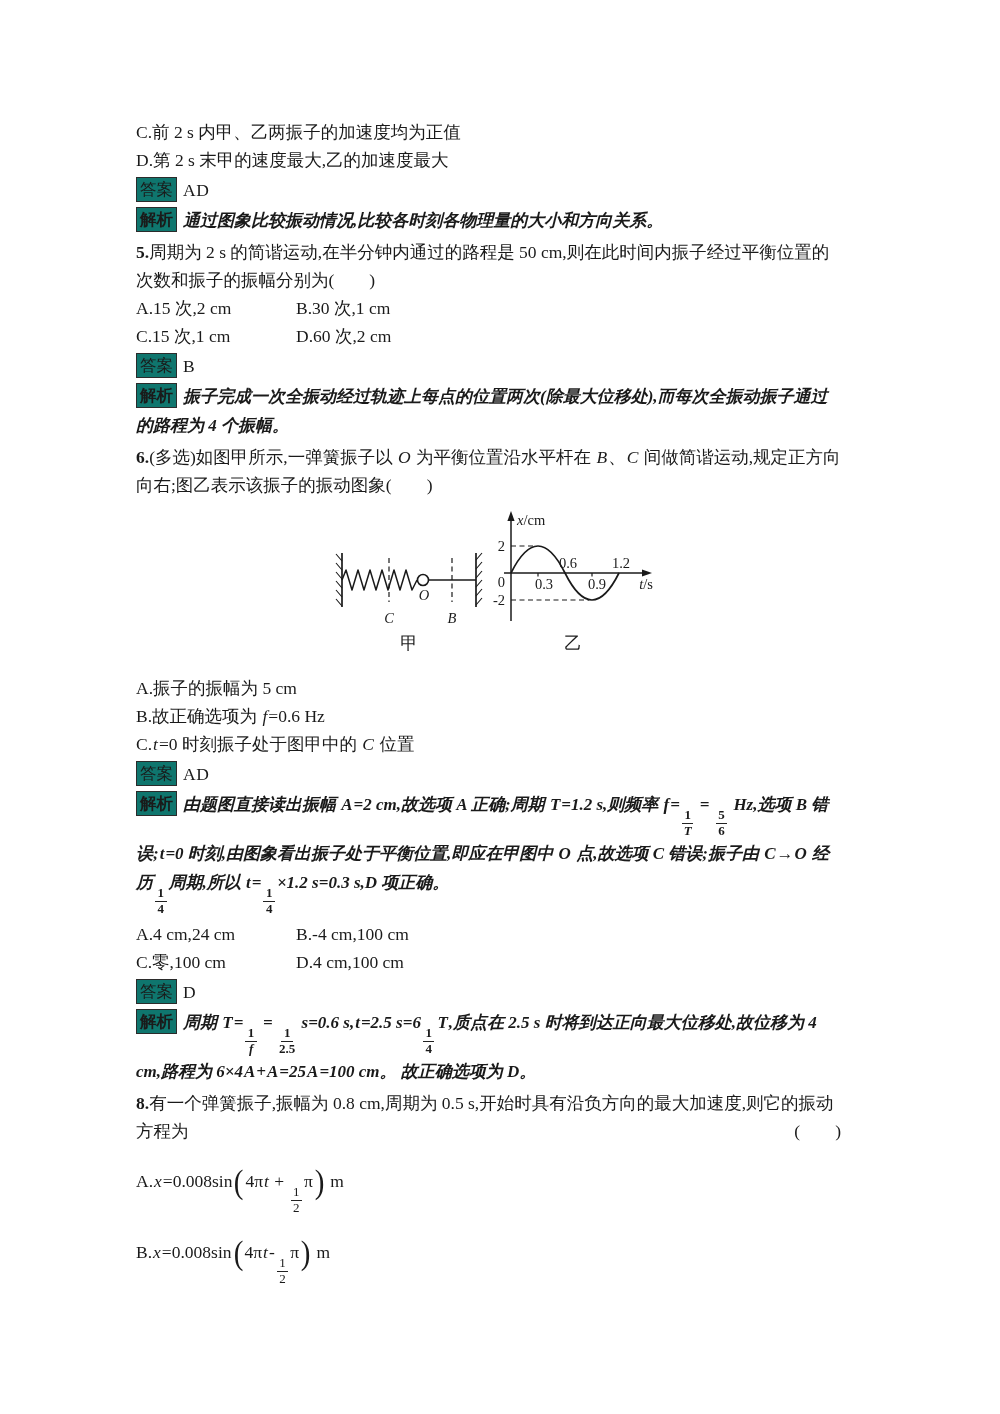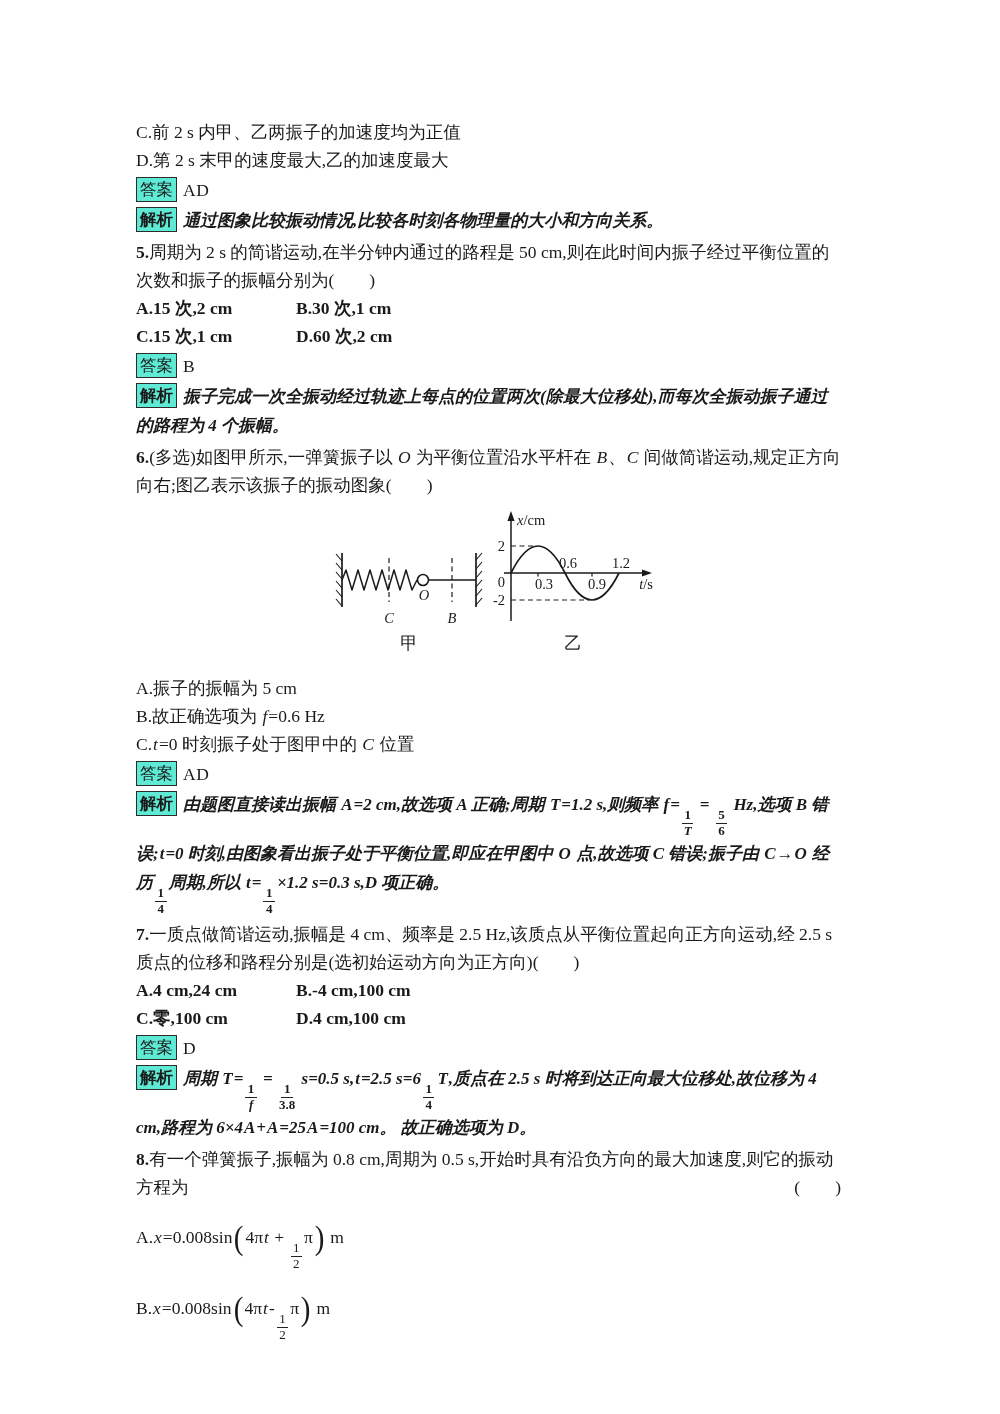--- a/index.html
+++ b/index.html
@@ -9,29 +9,29 @@
     font-family:"Liberation Serif","DejaVu Serif",serif;
   }
   .content{
     position:absolute;left:136px;top:118px;width:707px;
     font-size:17.5px;line-height:28px;color:#1a1a1a;
   }
   .blk{position:relative;}
   b{font-weight:bold;}
   .var{font-style:italic;font-family:"Liberation Serif","DejaVu Serif",serif;padding:0 1px;}
   .tag{
-    display:inline-block;border:1.6px solid #2b2b2b;background:#5eead4;
+    display:inline-block;border:1.6px solid #2b2b2b;background:#0f766e;
     padding:0 3px;line-height:23px;font-size:16.5px;margin-right:6px;
     vertical-align:1px;font-style:normal;
   }
   .ansv{letter-spacing:0.5px;}
   .answer{margin:2px 0 2px;}
   .analysis{margin-bottom:3px;line-height:29px;font-weight:bold;}
   .kai{font-style:italic;font-size:17px;}
-  .grid2{display:grid;grid-template-columns:160px auto;font-weight:bold;}
+  .grid2{display:grid;grid-template-columns:160px auto;}
   .fr{
     display:inline-flex;flex-direction:column;align-items:center;
     vertical-align:-0.72em;font-size:13px;line-height:1.12;margin:0 2px;
     font-style:normal;font-family:"Liberation Serif",serif;
   }
   .fr .n{border-bottom:1.2px solid #222;padding:0 2.5px;}
   .fr .d{padding-top:0.5px;}
   .fr .it{font-style:italic;}
   .bp{
     font-family:"Liberation Serif",serif;font-size:33px;
@@ -147,35 +147,34 @@
           </span><span data-name="text-run"> = </span><span class="fr" data-name="fraction">
             <span class="n" data-name="fraction-numerator">5</span>
             <span class="d" data-name="fraction-denominator">6</span>
           </span><span data-name="text-run"> Hz,选项 B 错误;</span><span class="var" data-name="variable">t</span><span data-name="text-run">=0 时刻,由图象看出振子处于平衡位置,即应在甲图中 </span><span class="var" data-name="variable">O</span><span data-name="text-run"> 点,故选项 C 错误;振子由 </span><span class="var" data-name="variable">C</span><span data-name="text-run">→</span><span class="var" data-name="variable">O</span><span data-name="text-run"> 经历</span><span class="fr" data-name="fraction">
             <span class="n" data-name="fraction-numerator">1</span>
             <span class="d" data-name="fraction-denominator">4</span>
           </span><span data-name="text-run">周期,所以 </span><span class="var" data-name="variable">t</span><span data-name="text-run">=</span><span class="fr" data-name="fraction">
             <span class="n" data-name="fraction-numerator">1</span>
             <span class="d" data-name="fraction-denominator">4</span>
           </span><span data-name="text-run">×1.2 s=0.3 s,D 项正确。</span></span></div>
-      <div class="blk line" data-name="question-7"><b data-name="question-number">7.</b><span data-name="text-run">一质点做简谐运动,振幅是 4 cm、频率是 2.5 Hz,该质点从平衡位置起向正方向运动,经 2.5 s 质点的位移和路程分别是(选初始运动方向为正方向)(　　)</span></div>
       <div class="blk options2 grid2" data-name="options-q7">
         <div data-name="option-a"><span data-name="text-run">A.4 cm,24 cm</span></div>
         <div data-name="option-b"><span data-name="text-run">B.-4 cm,100 cm</span></div>
         <div data-name="option-c"><span data-name="text-run">C.零,100 cm</span></div>
         <div data-name="option-d"><span data-name="text-run">D.4 cm,100 cm</span></div>
       </div>
       <div class="blk answer" data-name="answer-q7"><span class="tag" data-name="answer-label">答案</span><span class="ansv" data-name="answer-value">D</span></div>
       <div class="blk analysis" data-name="analysis-q7"><span class="tag" data-name="analysis-label">解析</span><span class="kai" data-name="analysis-text"><span data-name="text-run">周期 </span><span class="var" data-name="variable">T</span><span data-name="text-run">=</span><span class="fr" data-name="fraction">
             <span class="n" data-name="fraction-numerator">1</span>
             <span class="d it" data-name="fraction-denominator">f</span>
           </span><span data-name="text-run"> = </span><span class="fr" data-name="fraction">
             <span class="n" data-name="fraction-numerator">1</span>
-            <span class="d" data-name="fraction-denominator">3.8</span>
-          </span><span data-name="text-run"> s=0.5 s,</span><span class="var" data-name="variable">t</span><span data-name="text-run">=2.5 s=6</span><span class="fr" data-name="fraction">
+            <span class="d" data-name="fraction-denominator">2.5</span>
+          </span><span data-name="text-run"> s=0.6 s,</span><span class="var" data-name="variable">t</span><span data-name="text-run">=2.5 s=6</span><span class="fr" data-name="fraction">
             <span class="n" data-name="fraction-numerator">1</span>
             <span class="d" data-name="fraction-denominator">4</span>
           </span><span class="var" data-name="variable">T</span><span data-name="text-run">,质点在 2.5 s 时将到达正向最大位移处,故位移为 4 cm,路程为 6×4</span><span class="var" data-name="variable">A</span><span data-name="text-run">+</span><span class="var" data-name="variable">A</span><span data-name="text-run">=25</span><span class="var" data-name="variable">A</span><span data-name="text-run">=100 cm。 故正确选项为 D。</span></span></div>
       <div class="blk line" data-name="question-8"><b data-name="question-number">8.</b><span data-name="text-run">有一个弹簧振子,振幅为 0.8 cm,周期为 0.5 s,开始时具有沿负方向的最大加速度,则它的振动方程为</span><span class="tail" data-name="answer-bracket">(　　)</span></div>
       <div class="blk line" data-name="equation-a"><span data-name="text-run">A.</span><span class="var" data-name="variable">x</span><span data-name="text-run">=0.008sin</span><span class="bp" data-name="big-paren-open">(</span><span data-name="text-run">4π</span><span class="var" data-name="variable">t</span><span data-name="text-run"> + </span><span class="fr" data-name="fraction">
           <span class="n" data-name="fraction-numerator">1</span>
           <span class="d" data-name="fraction-denominator">2</span>
         </span><span data-name="text-run">π</span><span class="bp" data-name="big-paren-close">)</span><span data-name="text-run"> m</span></div>
       <div class="blk line" data-name="equation-b"><span data-name="text-run">B.</span><span class="var" data-name="variable">x</span><span data-name="text-run">=0.008sin</span><span class="bp" data-name="big-paren-open">(</span><span data-name="text-run">4π</span><span class="var" data-name="variable">t</span><span data-name="text-run">-</span><span class="fr" data-name="fraction">
           <span class="n" data-name="fraction-numerator">1</span>

